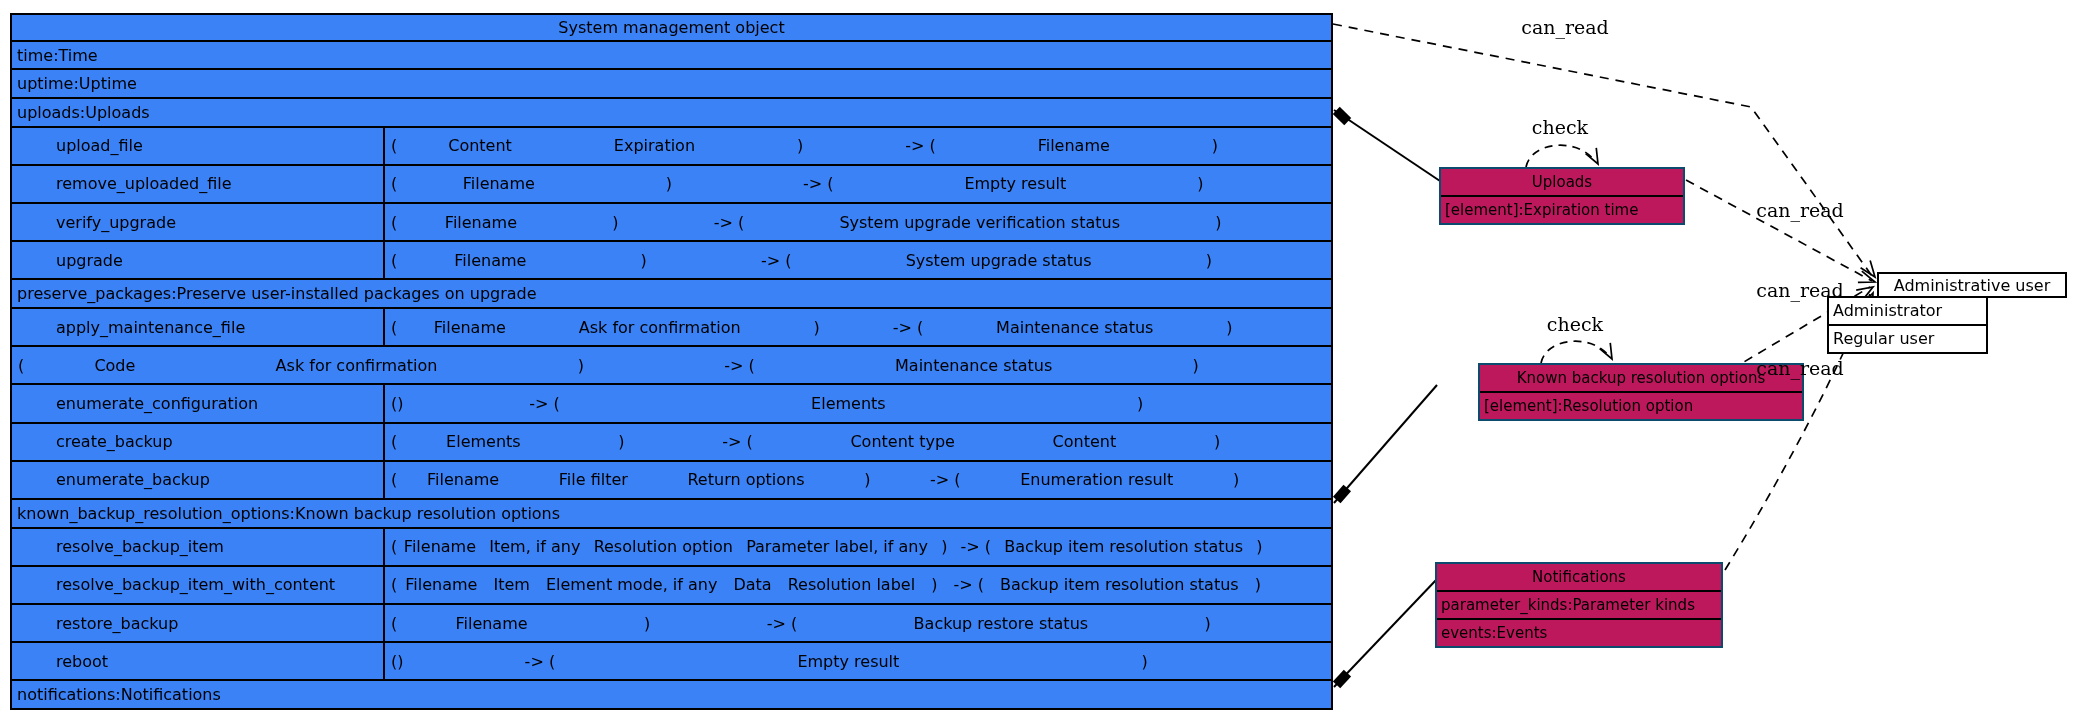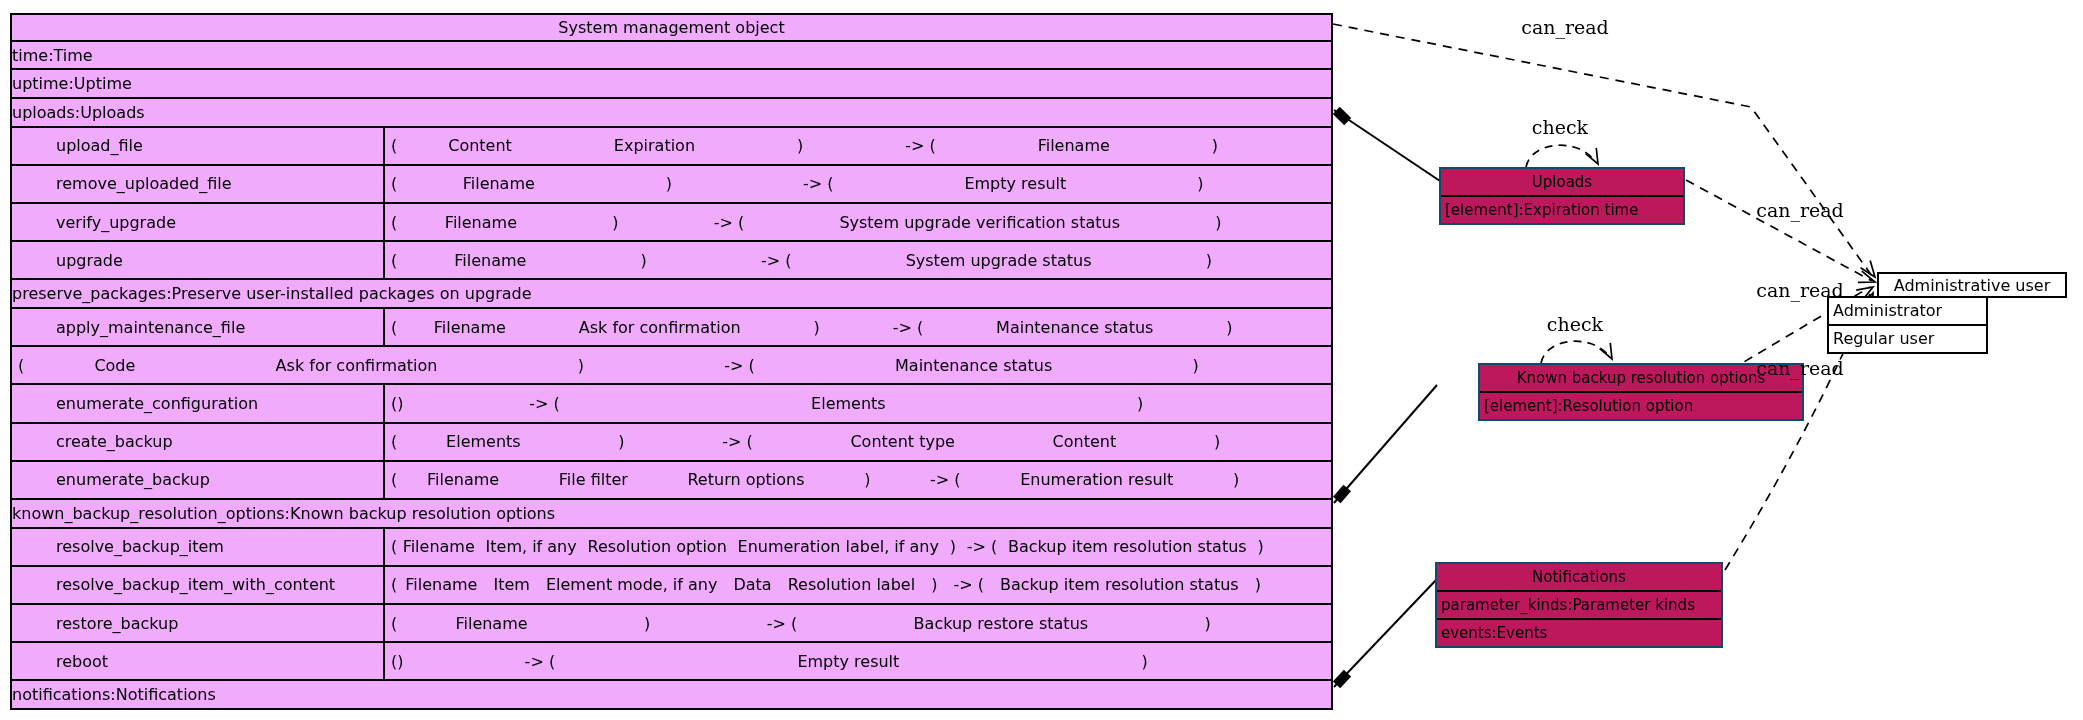--- a/index.html
+++ b/index.html
@@ -1,25 +1,25 @@
 <!DOCTYPE html>
 <html><head>
 <meta charset="utf-8">
 <style>
   html,body{margin:0;padding:0;background:#fff;}
   .canvas{position:relative;width:2083px;height:720px;background:#ffffff;
           font-family:"DejaVu Sans","Liberation Sans",sans-serif;color:#000;overflow:hidden;}
 
   
   .main-table{position:absolute;left:10px;top:13px;width:1323px;height:697px;
-              border:2px solid #000;box-sizing:border-box;display:flex;flex-direction:column;background:#f0abfc;}
+              border:2px solid #000;box-sizing:border-box;display:flex;flex-direction:column;background:#3b82f6;}
   .row{border-top:2px solid #000;display:flex;align-items:stretch;min-height:0;box-sizing:border-box;}
   .row:first-child{border-top:none;}
   .r-title{flex:26 1 0;align-items:center;justify-content:center;font-size:16px;}
-  .r-attr{flex:28 1 0;align-items:center;font-size:16px;white-space:nowrap;}
+  .r-attr{flex:28 1 0;align-items:center;padding-left:5px;font-size:16px;white-space:nowrap;}
   .r-method{flex:38 1 0;}
   .mname{width:334px;flex:0 0 334px;border-right:2px solid #000;box-sizing:border-box;
          display:flex;align-items:center;padding-left:5px;font-size:16px;white-space:nowrap;margin-left:39px;}
   .sig{flex:1 1 auto;display:flex;align-items:center;padding-right:62px;min-width:0;font-size:16px;}
   .tok{flex:1 1 auto;text-align:center;white-space:nowrap;}
   .tok.open{flex:0 0 auto;padding-left:6px;text-align:left;}
 
   
   .node{position:absolute;border:2px solid #0c4a6e;background:#be185d;box-sizing:border-box;font-size:15px;}
   .ntitle{text-align:center;padding:4px 2px;line-height:18px;white-space:nowrap;}
@@ -187,21 +187,21 @@
         </div>
       </div>
       <div class="row r-attr">known_backup_resolution_options:Known backup resolution options</div>
       <div class="row r-method">
         <div class="mname">resolve_backup_item</div>
         <div class="sig">
           <span class="tok open">(</span>
           <span class="tok">Filename</span>
           <span class="tok">Item, if any</span>
           <span class="tok">Resolution option</span>
-          <span class="tok">Enumeration label, if any</span>
+          <span class="tok">Parameter label, if any</span>
           <span class="tok">)</span>
           <span class="tok">-&gt; (</span>
           <span class="tok">Backup item resolution status</span>
           <span class="tok">)</span>
         </div>
       </div>
       <div class="row r-method">
         <div class="mname">resolve_backup_item_with_content</div>
         <div class="sig">
           <span class="tok open">(</span>

